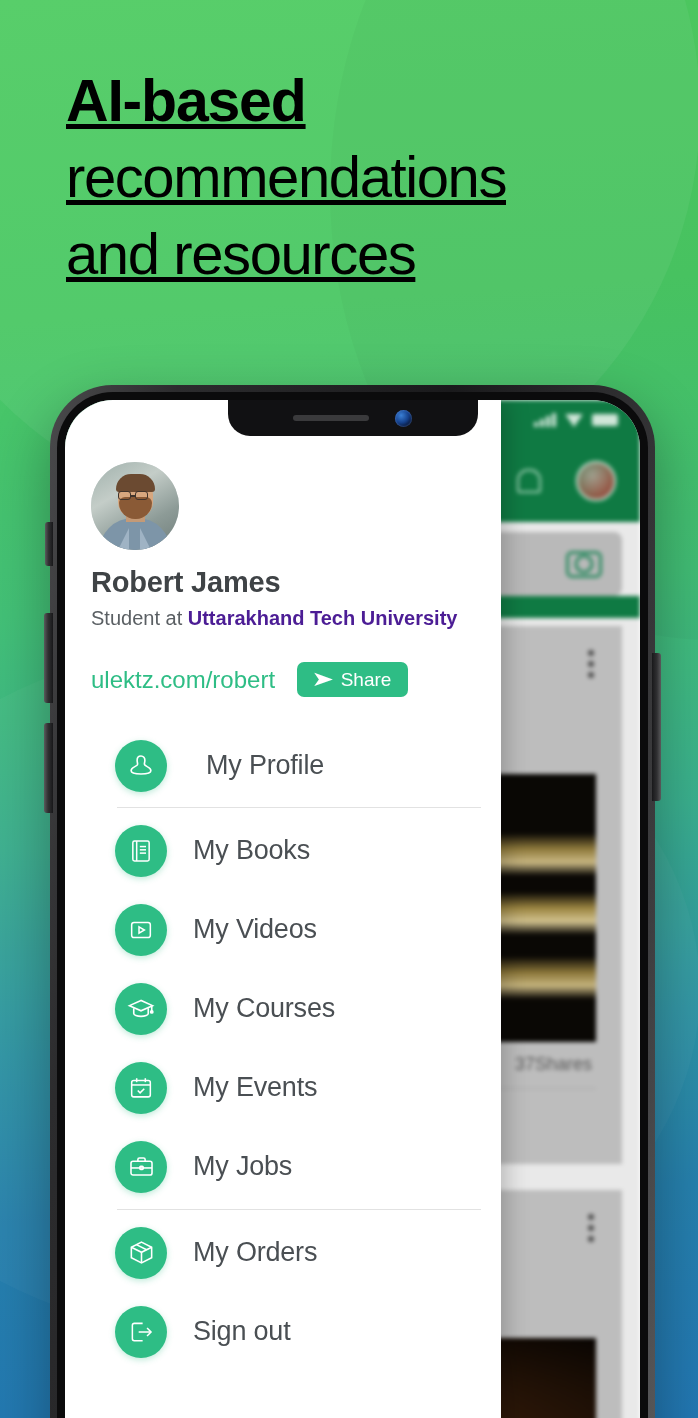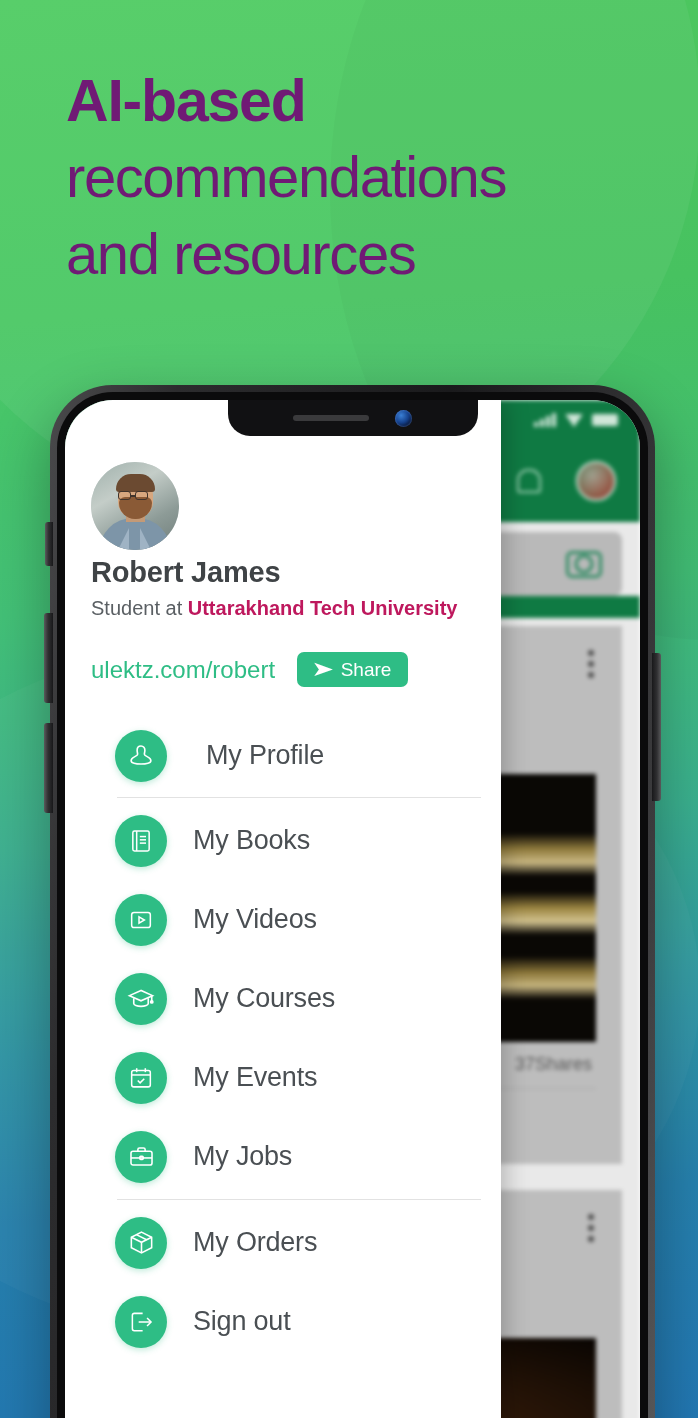--- a/index.html
+++ b/index.html
@@ -42,22 +42,23 @@
     width:900px; height:700px;
     border-radius:50%;
     background:rgba(255,255,255,.03);
   }
 
   
   .headline {
     position:absolute;
     left:66px; top:72px;
     width:610px;
-    color:#701a75;
+    color:#000000;
     z-index:5;
+    text-decoration:underline;
   }
   .headline .l1 {
     font-size:59px;
     font-weight:bold;
     line-height:1.0;
     letter-spacing:-1.2px;
     display:block;
   }
   .headline .l2, .headline .l3 {
     font-size:58px;
@@ -357,29 +358,29 @@
     border-radius:3px;
   }
   .pp-glass-l { left:27px; }
   .pp-glass-r { left:44px; }
   .pp-glass-bridge {
     position:absolute; left:40px; top:33px;
     width:4px; height:1.6px; background:#40342c;
   }
 
   .profile-name {
-    margin-top:6px;
+    margin-top:16px;
     font-size:29px; font-weight:bold; color:#3f4346;
     letter-spacing:-.2px;
   }
   .profile-sub {
     margin-top:8px;
     font-size:20px; color:#5a5f63;
   }
-  .profile-sub b { color:#be185d; font-weight:bold; }
+  .profile-sub b { color:#4c1d95; font-weight:bold; }
 
   .profile-linkrow {
     margin-top:32px;
     display:flex; align-items:center; gap:22px;
     padding-right:30px;
   }
   .profile-link {
     font-size:24px; color:#2ebd85;
     text-decoration:none;
   }

